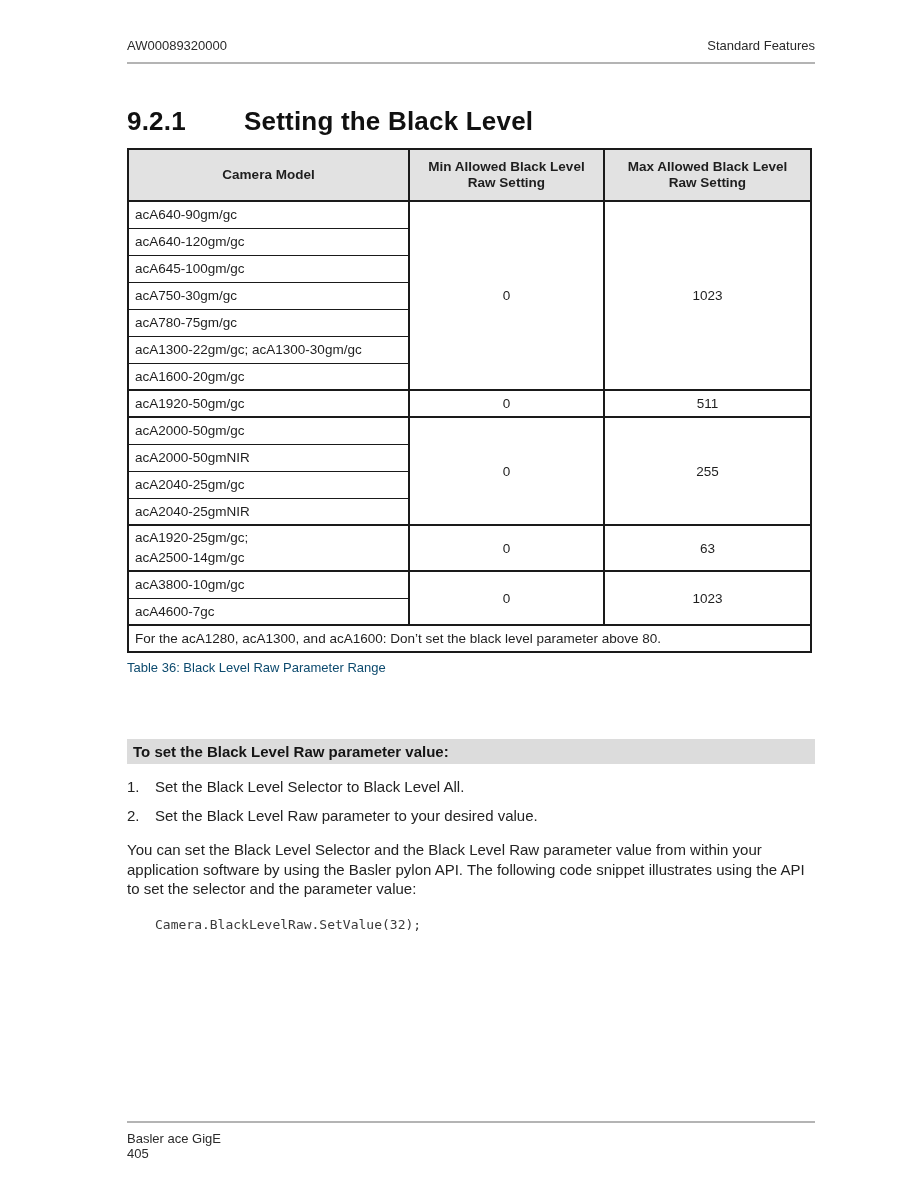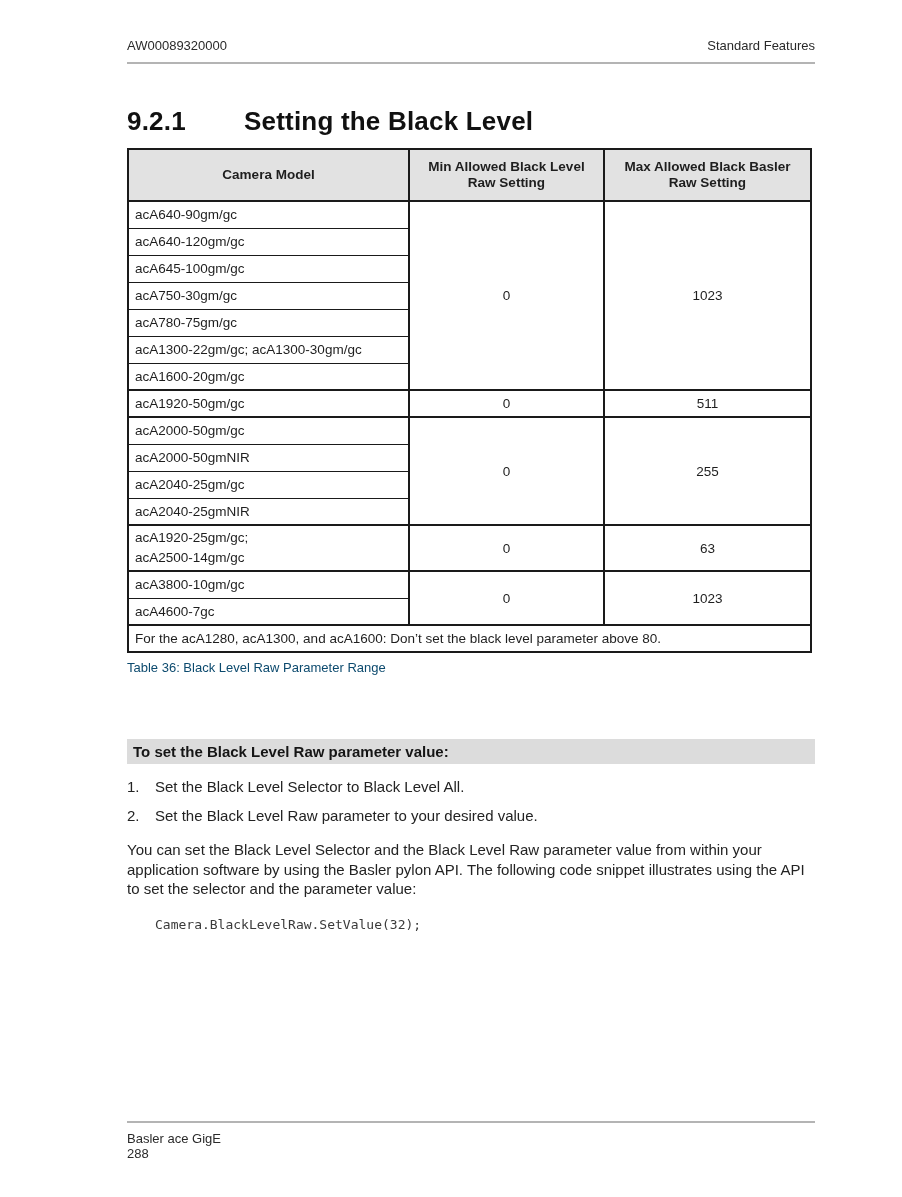--- a/index.html
+++ b/index.html
@@ -145,21 +145,21 @@
     <table class="bl-table">
       <colgroup>
           <col class="c1">
           <col class="c2">
           <col class="c3">
         </colgroup>
       <tbody>
         <tr>
           <th>Camera Model</th>
           <th>Min Allowed Black Level Raw Setting</th>
-          <th>Max Allowed Black Basler Raw Setting</th>
+          <th>Max Allowed Black Level Raw Setting</th>
         </tr>
 
         <tr class="group-start">
           <td class="model">acA640-90gm/gc</td>
           <td class="val" rowspan="7">0</td>
           <td class="val" rowspan="7">1023</td>
         </tr>
         <tr>
             <td class="model">acA640-120gm/gc</td>
           </tr>
@@ -240,15 +240,15 @@
     <div class="body-par">You can set the Black Level Selector and the Black Level Raw parameter value from within your application software by using the Basler pylon API. The following code snippet illustrates using the API to set the selector and the parameter value:</div>
 
     <div class="code-block">
       <div>Camera.BlackLevelRaw.SetValue(32);</div>
     </div>
 
   </div>
 
   <div class="doc-footer">
     <span>Basler ace GigE</span>
-    <span>288</span>
+    <span>405</span>
   </div>
 </div>
 
 </body></html>

